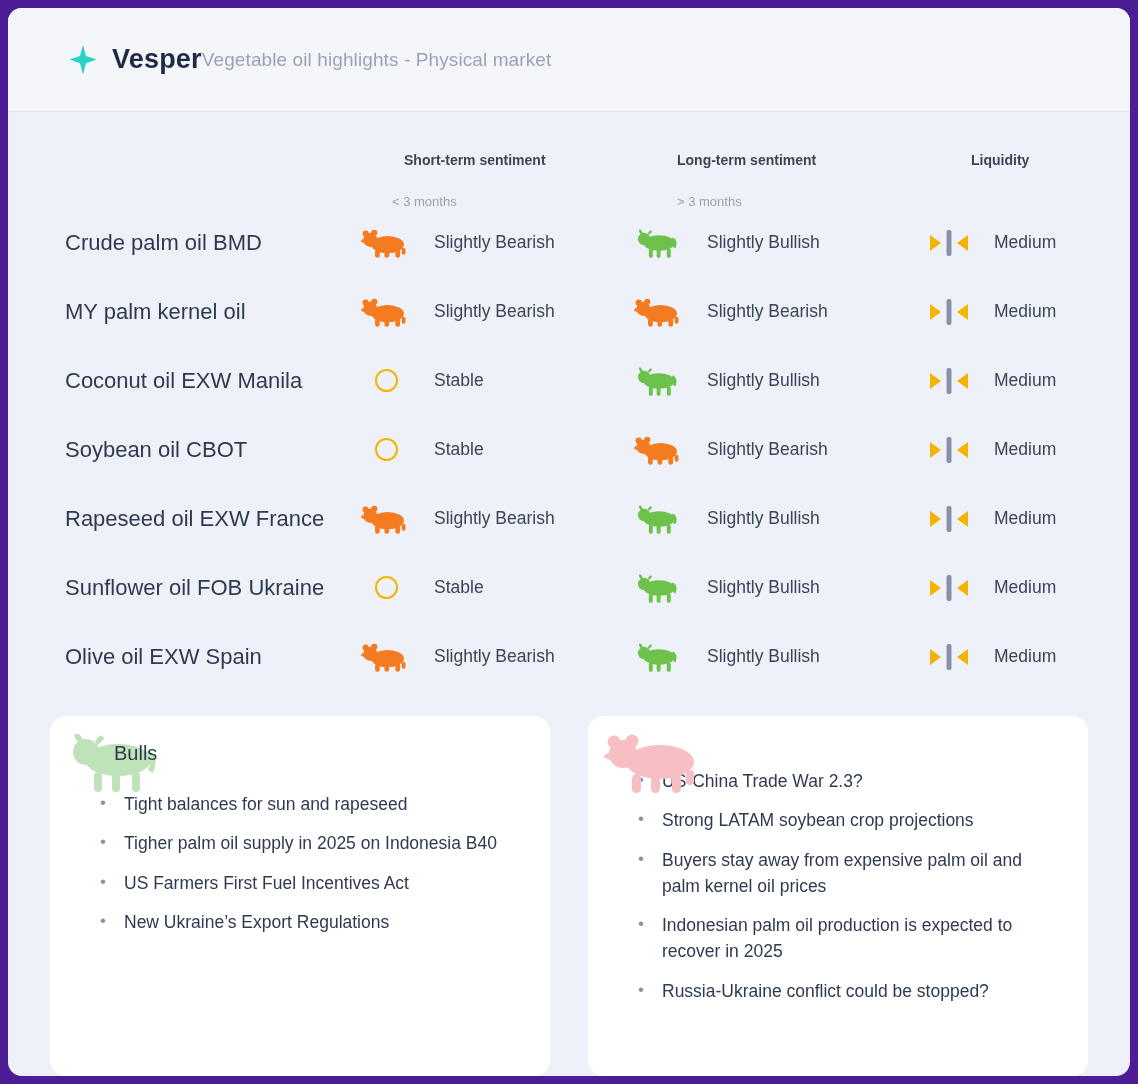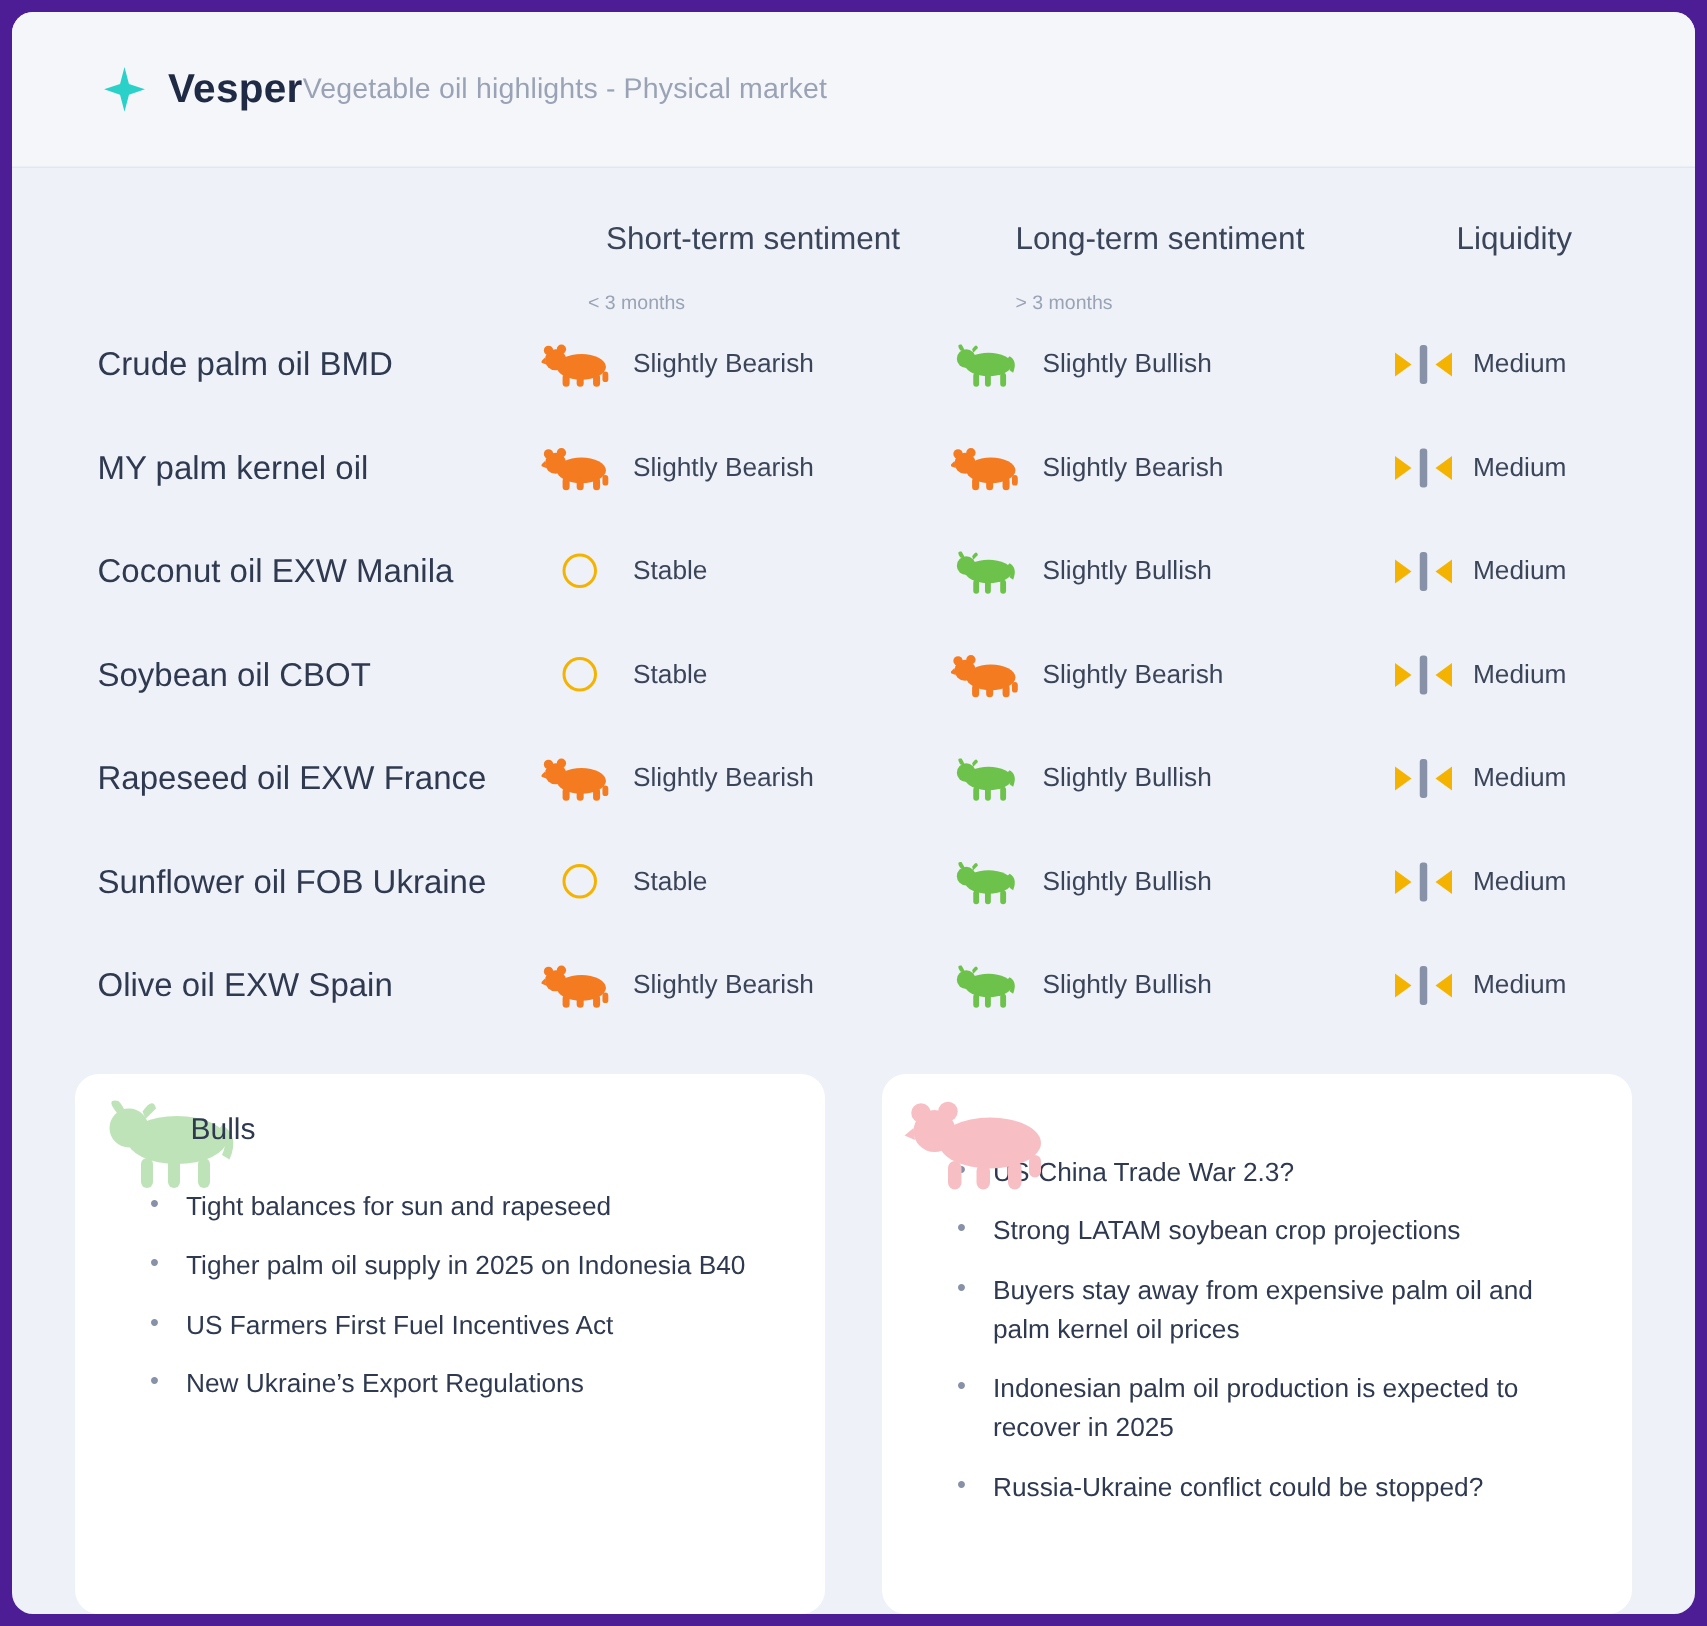--- a/index.html
+++ b/index.html
@@ -59,25 +59,26 @@
     font-size: 19px;
     color: #9aa3b5;
     letter-spacing: .1px;
   }
   .col-head {
     position: relative;
     height: 96px;
   }
   .col-title {
     position: absolute;
-    font-size: 21px;
+    font-size: 14px;
     color: #3b4559;
     top: 48px;
     transform: translateY(-50%);
     white-space: nowrap;
+    font-weight: bold;
   }
   .col-sub {
     position: absolute;
     font-size: 13px;
     color: #9aa3b5;
     top: 82px;
     white-space: nowrap;
   }
   .rows {
     position: relative;
@@ -95,21 +96,21 @@
     color: #2d3murky;
     color: #2f3a51;
     white-space: nowrap;
   }
   .cell {
     position: absolute;
     top: 50%;
     transform: translateY(-50%);
     display: flex;
     align-items: center;
-    gap: 10px;
+    gap: 22px;
   }
   .cell-text {
     font-size: 17.5px;
     color: #3b4559;
     white-space: nowrap;
   }
   .icon-slot {
     width: 52px;
     height: 34px;
     display: flex;
@@ -174,21 +175,21 @@
     flex: 1;
     background: #ffffff;
     border-radius: 16px;
     padding: 26px 30px 20px 30px;
     box-sizing: border-box;
   }
   .panel-title {
     position: relative;
     font-size: 20px;
     color: #2f3a51;
-    margin: 0 0 8px 47px;
+    margin: 0 0 8px 34px;
     z-index: 2;
   }
   .panel-animal {
     position: absolute;
     left: 14px;
     top: 14px;
     width: 104px;
     height: 64px;
     z-index: 1;
   }

